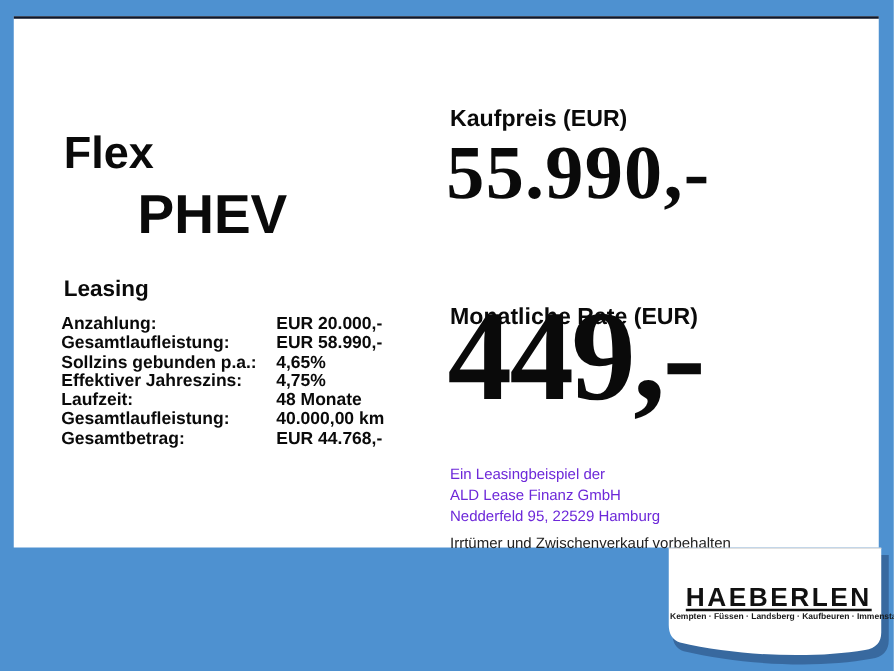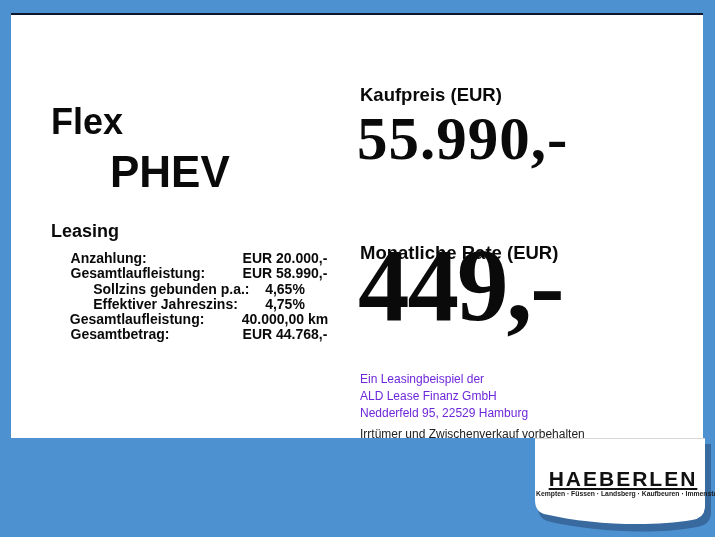--- a/index.html
+++ b/index.html
@@ -30,21 +30,21 @@
   }
   .leasing-heading {
     position:absolute; left:40px; top:206px;
     font-size:18px; font-weight:700; line-height:20px;
   }
   .leasing-table {
     position:absolute; left:38px; top:236px;
     font-size:14px; font-weight:700; line-height:15.3px;
     width:300px;
   }
-  .leasing-row { display:flex; white-space:nowrap;justify-content:center; }
+  .leasing-row { display:flex; white-space:nowrap; }
   .leasing-label { width:172px; flex:none; }
   .leasing-value { flex:none; }
   .price-label {
     position:absolute; left:349px;
     font-size:18.5px; font-weight:700; line-height:20px;
     white-space:nowrap;
   }
   .price-label.kaufpreis { top:70px; }
   .price-label.rate { top:212px;margin-top:16px; }
   .price-value {
@@ -109,20 +109,24 @@
     </div>
     <div class="leasing-row">
       <span class="leasing-label">Sollzins gebunden p.a.:</span>
       <span class="leasing-value">4,65%</span>
     </div>
     <div class="leasing-row">
       <span class="leasing-label">Effektiver Jahreszins:</span>
       <span class="leasing-value">4,75%</span>
     </div>
     <div class="leasing-row">
+      <span class="leasing-label">Laufzeit:</span>
+      <span class="leasing-value">48 Monate</span>
+    </div>
+    <div class="leasing-row">
       <span class="leasing-label">Gesamtlaufleistung:</span>
       <span class="leasing-value">40.000,00 km</span>
     </div>
     <div class="leasing-row">
       <span class="leasing-label">Gesamtbetrag:</span>
       <span class="leasing-value">EUR 44.768,-</span>
     </div>
   </div>
 
   <div class="price-label kaufpreis">Kaufpreis (EUR)</div>

